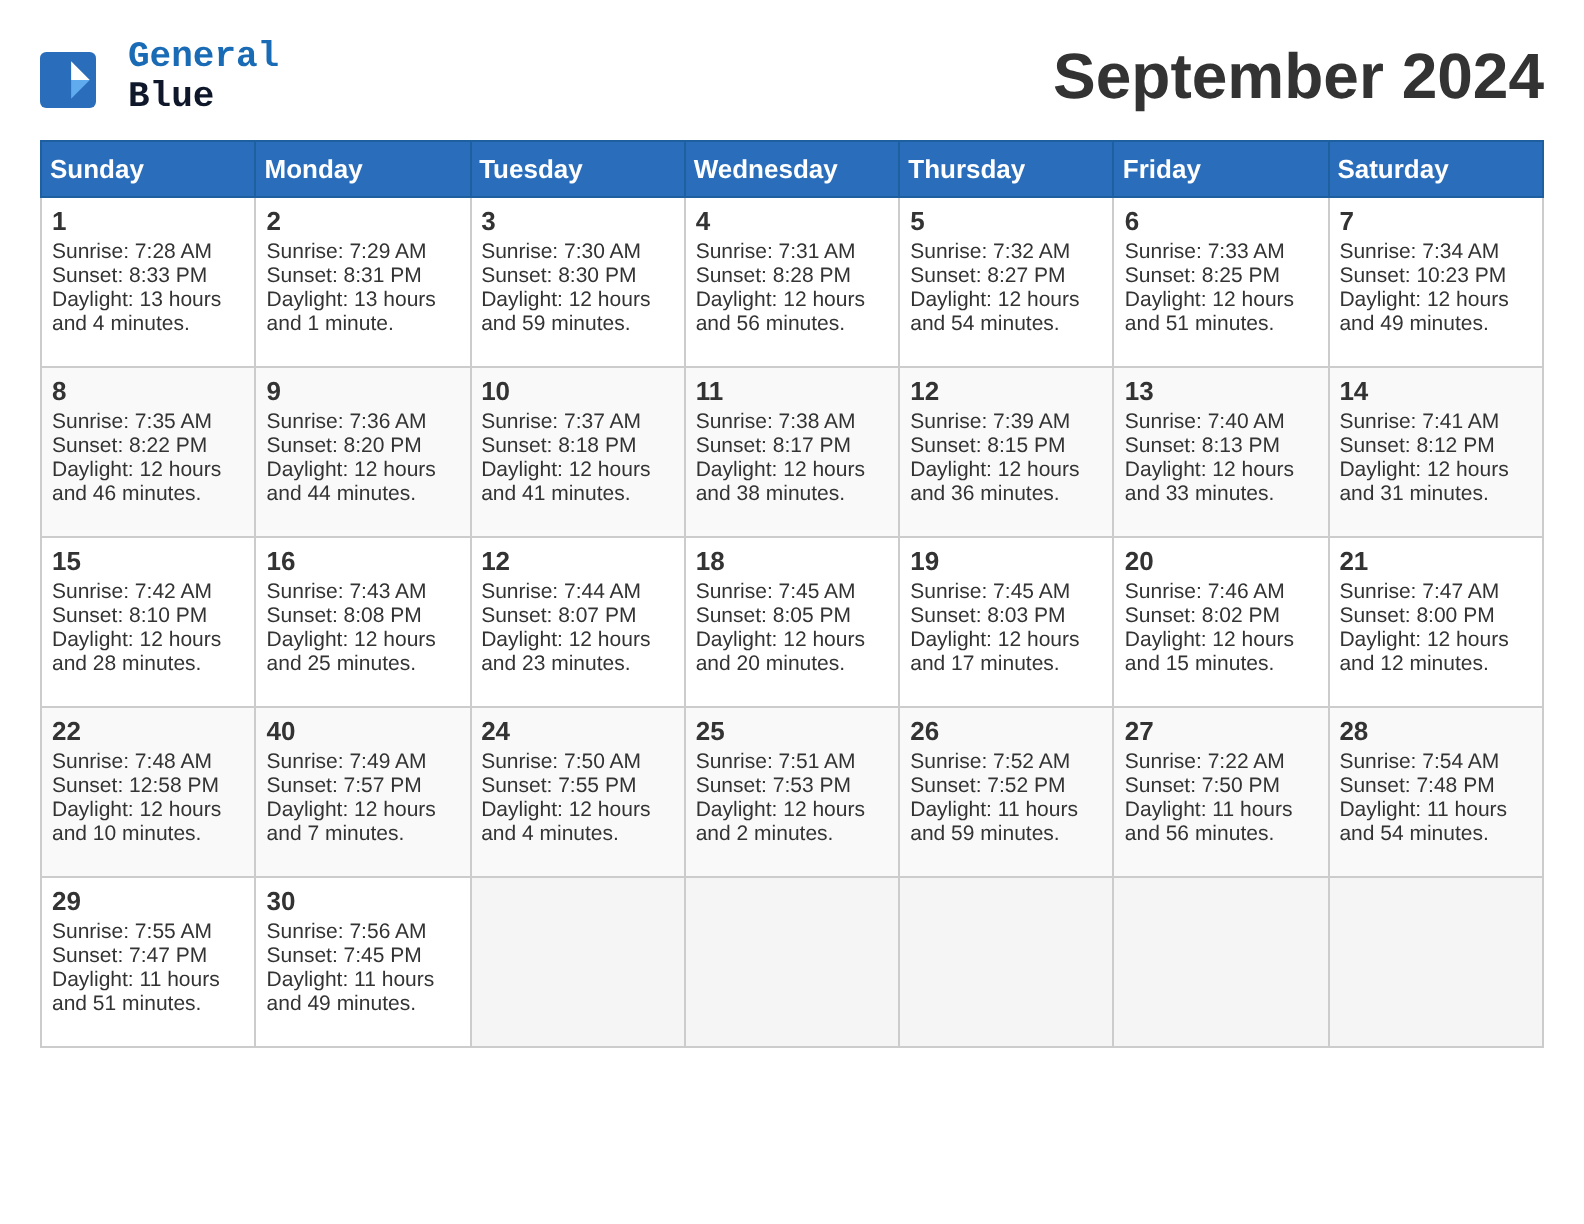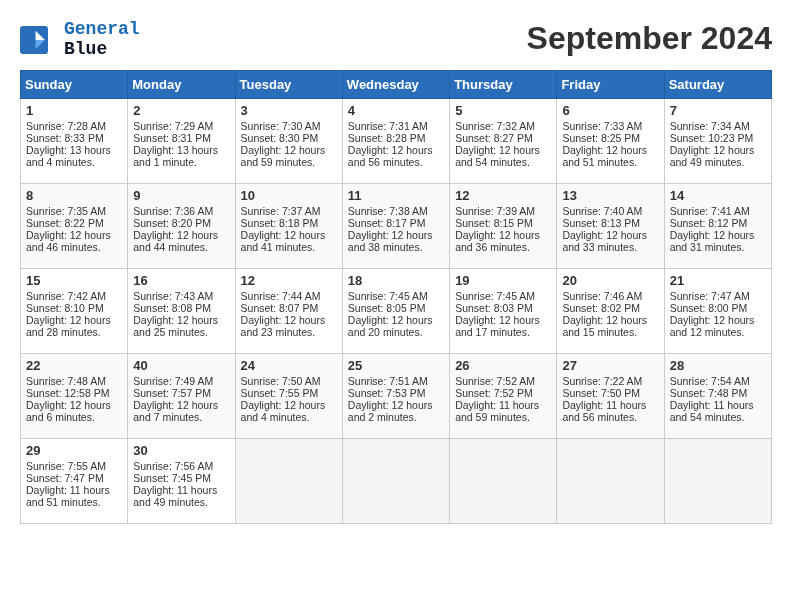--- a/index.html
+++ b/index.html
@@ -248,21 +248,21 @@
     <span>Sunrise: 7:47 AM</span><br>
     <span>Sunset: 8:00 PM</span><br>
     <span>Daylight: 12 hours and 12 minutes.</span>
   </td>
       </tr>
       <tr>
         <td>
     <span class="day-num">22</span>
     <span>Sunrise: 7:48 AM</span><br>
     <span>Sunset: 12:58 PM</span><br>
-    <span>Daylight: 12 hours and 6 minutes.</span>
+    <span>Daylight: 12 hours and 10 minutes.</span>
   </td>
         <td>
     <span class="day-num">40</span>
     <span>Sunrise: 7:49 AM</span><br>
     <span>Sunset: 7:57 PM</span><br>
     <span>Daylight: 12 hours and 7 minutes.</span>
   </td>
         <td>
     <span class="day-num">24</span>
     <span>Sunrise: 7:50 AM</span><br>

